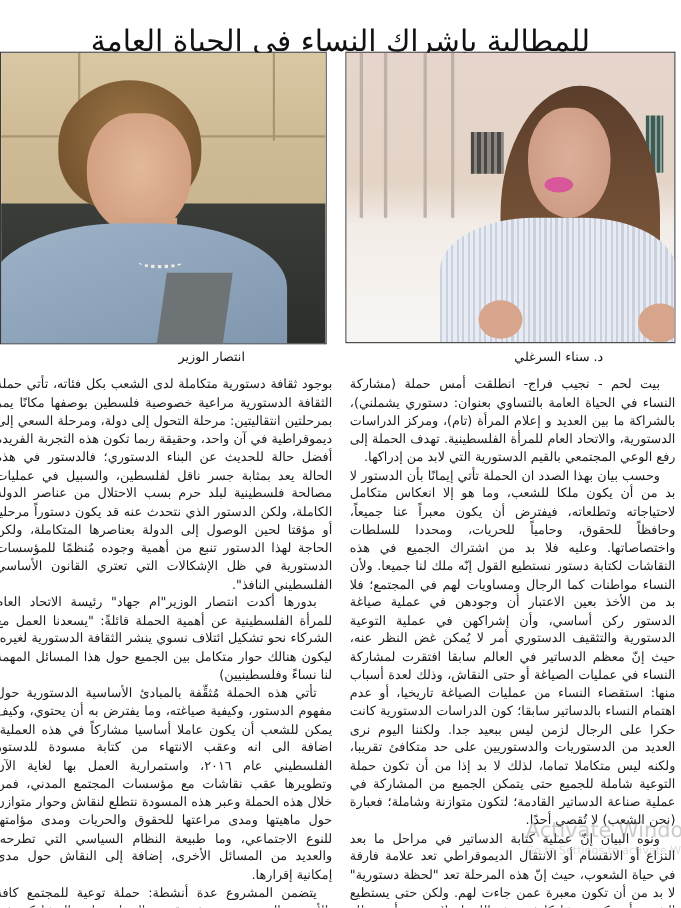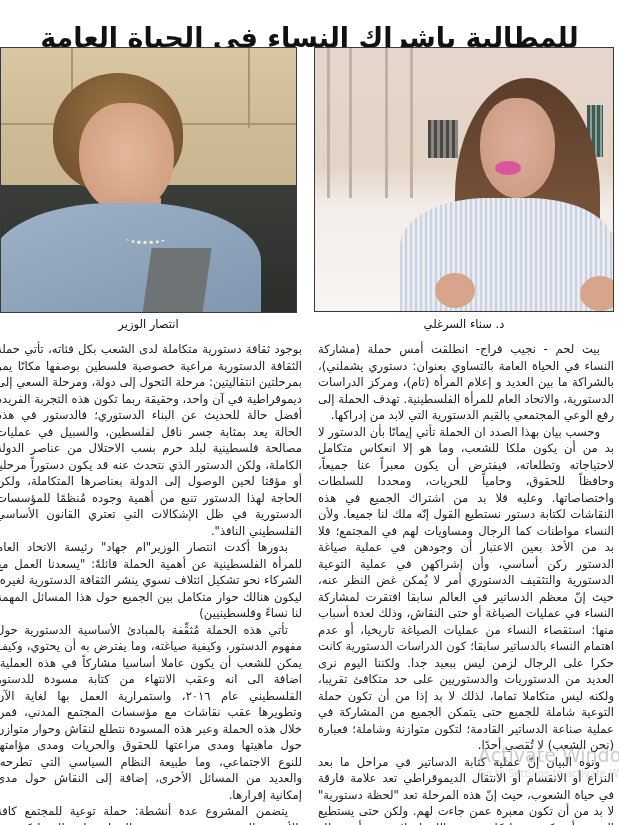--- a/index.html
+++ b/index.html
@@ -4,21 +4,21 @@
   <style>
     html, body { margin: 0; padding: 0; }
     body {
       width: 619px; height: 825px; overflow: hidden;
       background: #ffffff; position: relative;
       font-family: "DejaVu Sans", sans-serif; color: #1a1a1a;
     }
     .headline {
       position: absolute; left: 0; top: 0; width: 619px; height: 40px;
       text-align: center; direction: rtl;
-      font-family: "DejaVu Sans", sans-serif; font-weight: bold;
+      font-family: "DejaVu Sans", sans-serif; font-weight: normal;
       font-size: 27px; line-height: 40px; color: #111;
       letter-spacing: -0.5px;
     }
     .photo {
       position: absolute; border: 1px solid #3a3a3a; overflow: hidden;
       box-sizing: border-box;
     }
     .photo-left { left: 0; top: 47px; width: 297px; height: 266px; }
     .photo-right { left: 314px; top: 47px; width: 300px; height: 265px; }
 
@@ -54,21 +54,21 @@
       background: radial-gradient(ellipse at 50% 45%, #dcaf9a 0%, #cf9d86 70%, #bd8a73 100%);
       border-radius: 45% 45% 50% 50%; }
     .pr-lips { position:absolute; left:180px; top:113px; width:26px; height:14px; background:#d8579a; border-radius:50%; }
     .pr-shirt { position:absolute; left:85px; top:150px; width:215px; height:120px;
       background: repeating-linear-gradient(90deg,#c9d1de 0 2px,#e8ecf2 2px 5px);
       border-radius: 40% 40% 0 0; }
     .pr-hand { position:absolute; width:40px; height:35px; background:#d7a48c; border-radius:50%; }
 
     .caption {
       position: absolute; top: 316px; height: 16px; line-height: 16px;
-      text-align: center; direction: rtl; font-size: 11.5px; color: #111;
+      text-align: center; direction: rtl; font-size: 11.5px; color: #111; padding-left: 44px;
     }
     .caption-left { left: 0; width: 297px; }
     .caption-right { left: 314px; width: 300px; }
 
     .col {
       position: absolute; top: 341px; direction: rtl; text-align: justify;
       font-size: 11.6px; line-height: 16.5px; color: #1c1c1c;
     }
     .col-right { left: 318px; width: 296px; }
     .col-left { left: -4px; width: 306px; }

